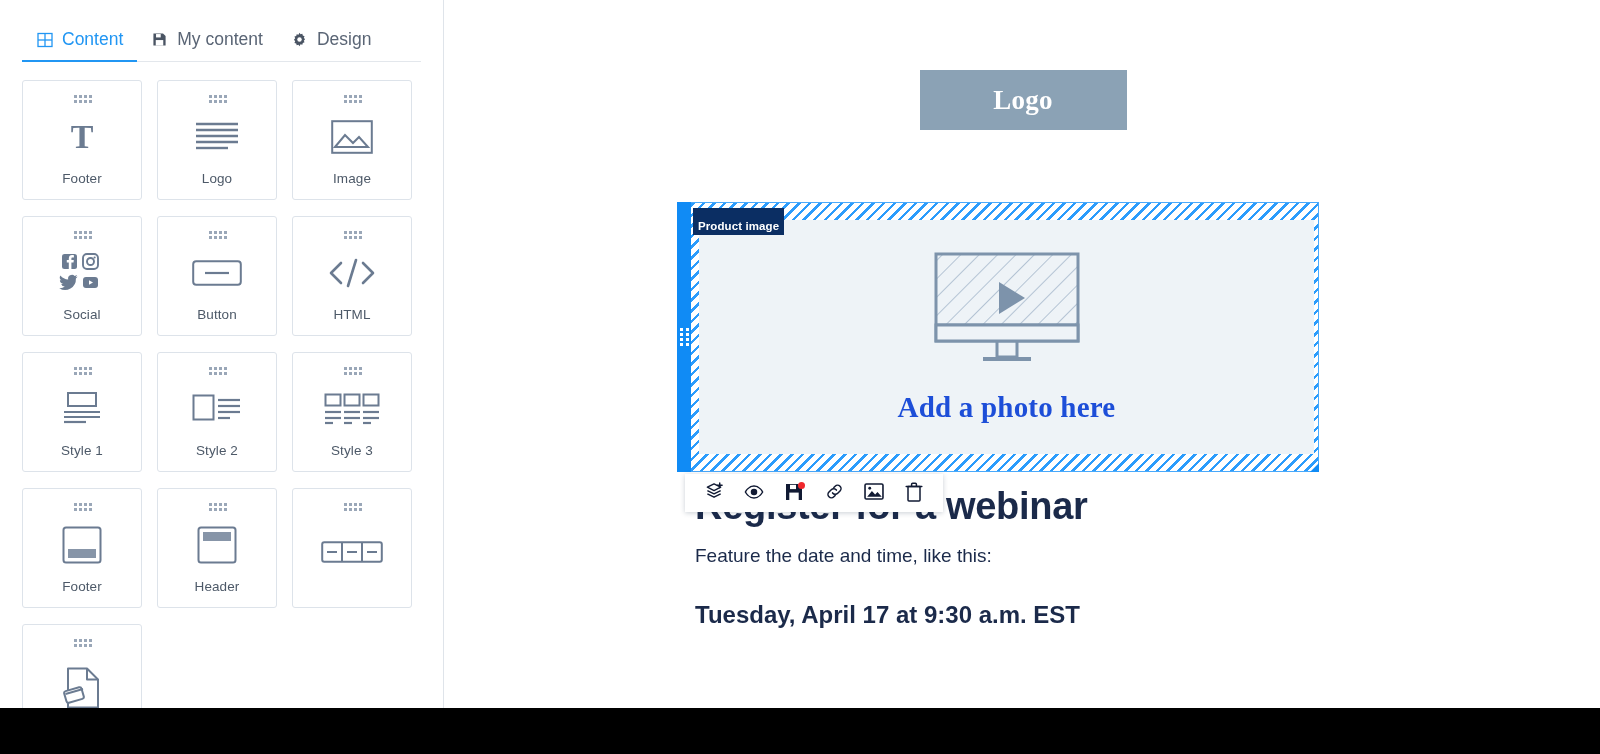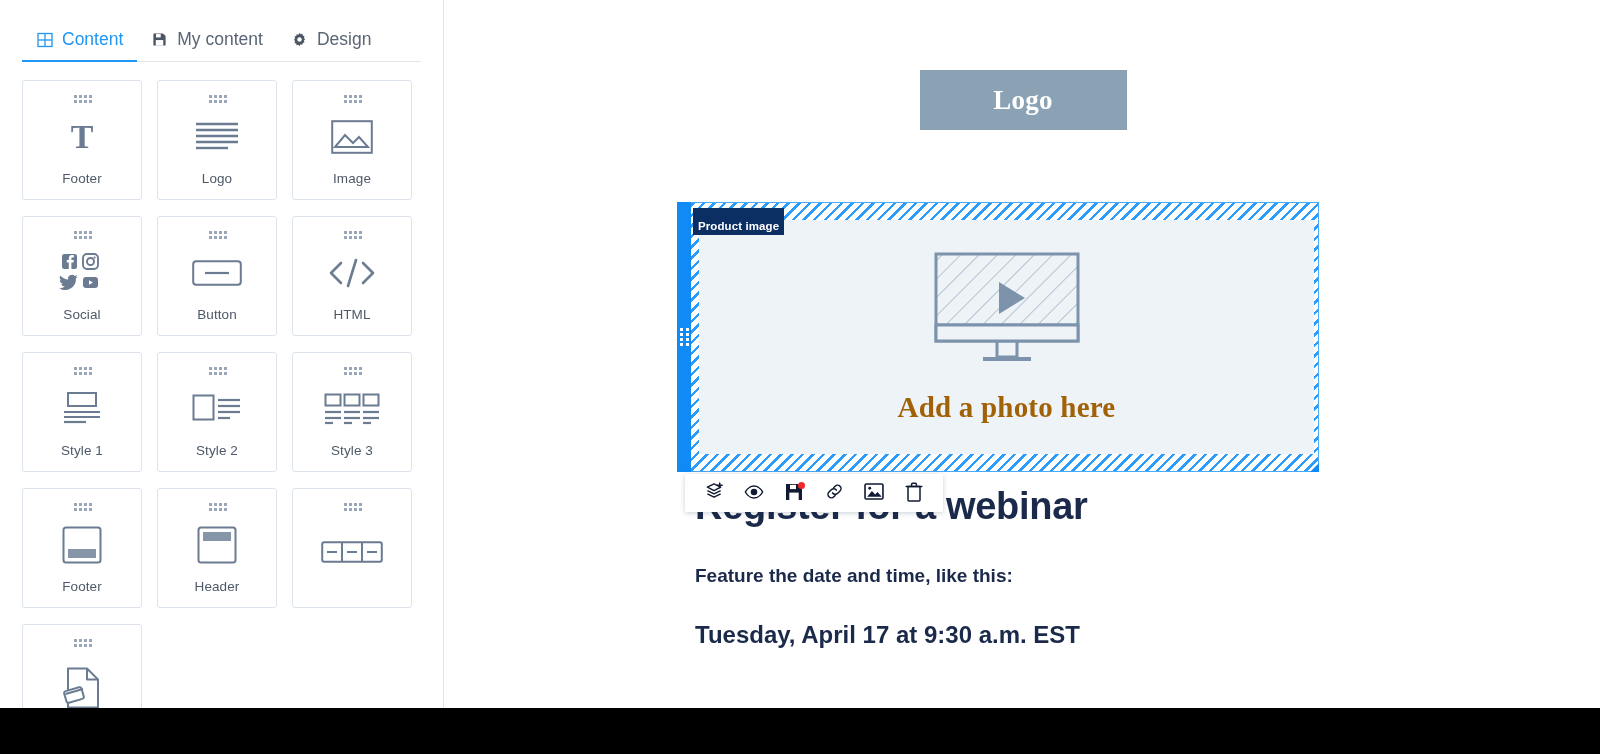--- a/index.html
+++ b/index.html
@@ -164,21 +164,21 @@
     position:absolute; right:0px; bottom:0px;
     width:0; height:0;
     border-left: 9px solid transparent;
     border-bottom: 9px solid #108bf5;
     z-index:4;
   }
   .photo-text {
     font-family:"Liberation Serif", serif;
     font-weight:bold;
     font-size:29px;
-    color:#a16207;
+    color:#1d4ed8;
     margin-top: 22px;
     letter-spacing:.2px;
   }
 
   
   .toolbar {
     position:absolute; left:240px; top:474px;
     height:38px;
     background:#ffffff;
     box-shadow: 0 1px 5px rgba(18,40,70,.22);
@@ -201,22 +201,22 @@
   }
 
   
   .copy { position:absolute; left:232px; top:484px; width:690px; padding: 0 18px; }
   .h1 {
     font-size: 38px; font-weight:bold; color:#1b2a4a;
     margin: 0 0 0 0; line-height:1.18;
     letter-spacing:-.3px;
   }
   .h2 {
-    font-size: 19px; font-weight:bold; color:#1b2a4a;
-    margin: 36px 0 0 0;
+    font-size: 19px; font-weight:normal; color:#1b2a4a;
+    margin: 16px 0 0 0;
   }
   .h3 {
     font-size: 24px; font-weight:bold; color:#1b2a4a;
     margin: 34px 0 0 0;
   }
   .p {
     font-size: 17px; color:#4a5462; line-height:1.6;
     margin: 32px 0 0 0;
   }
 

